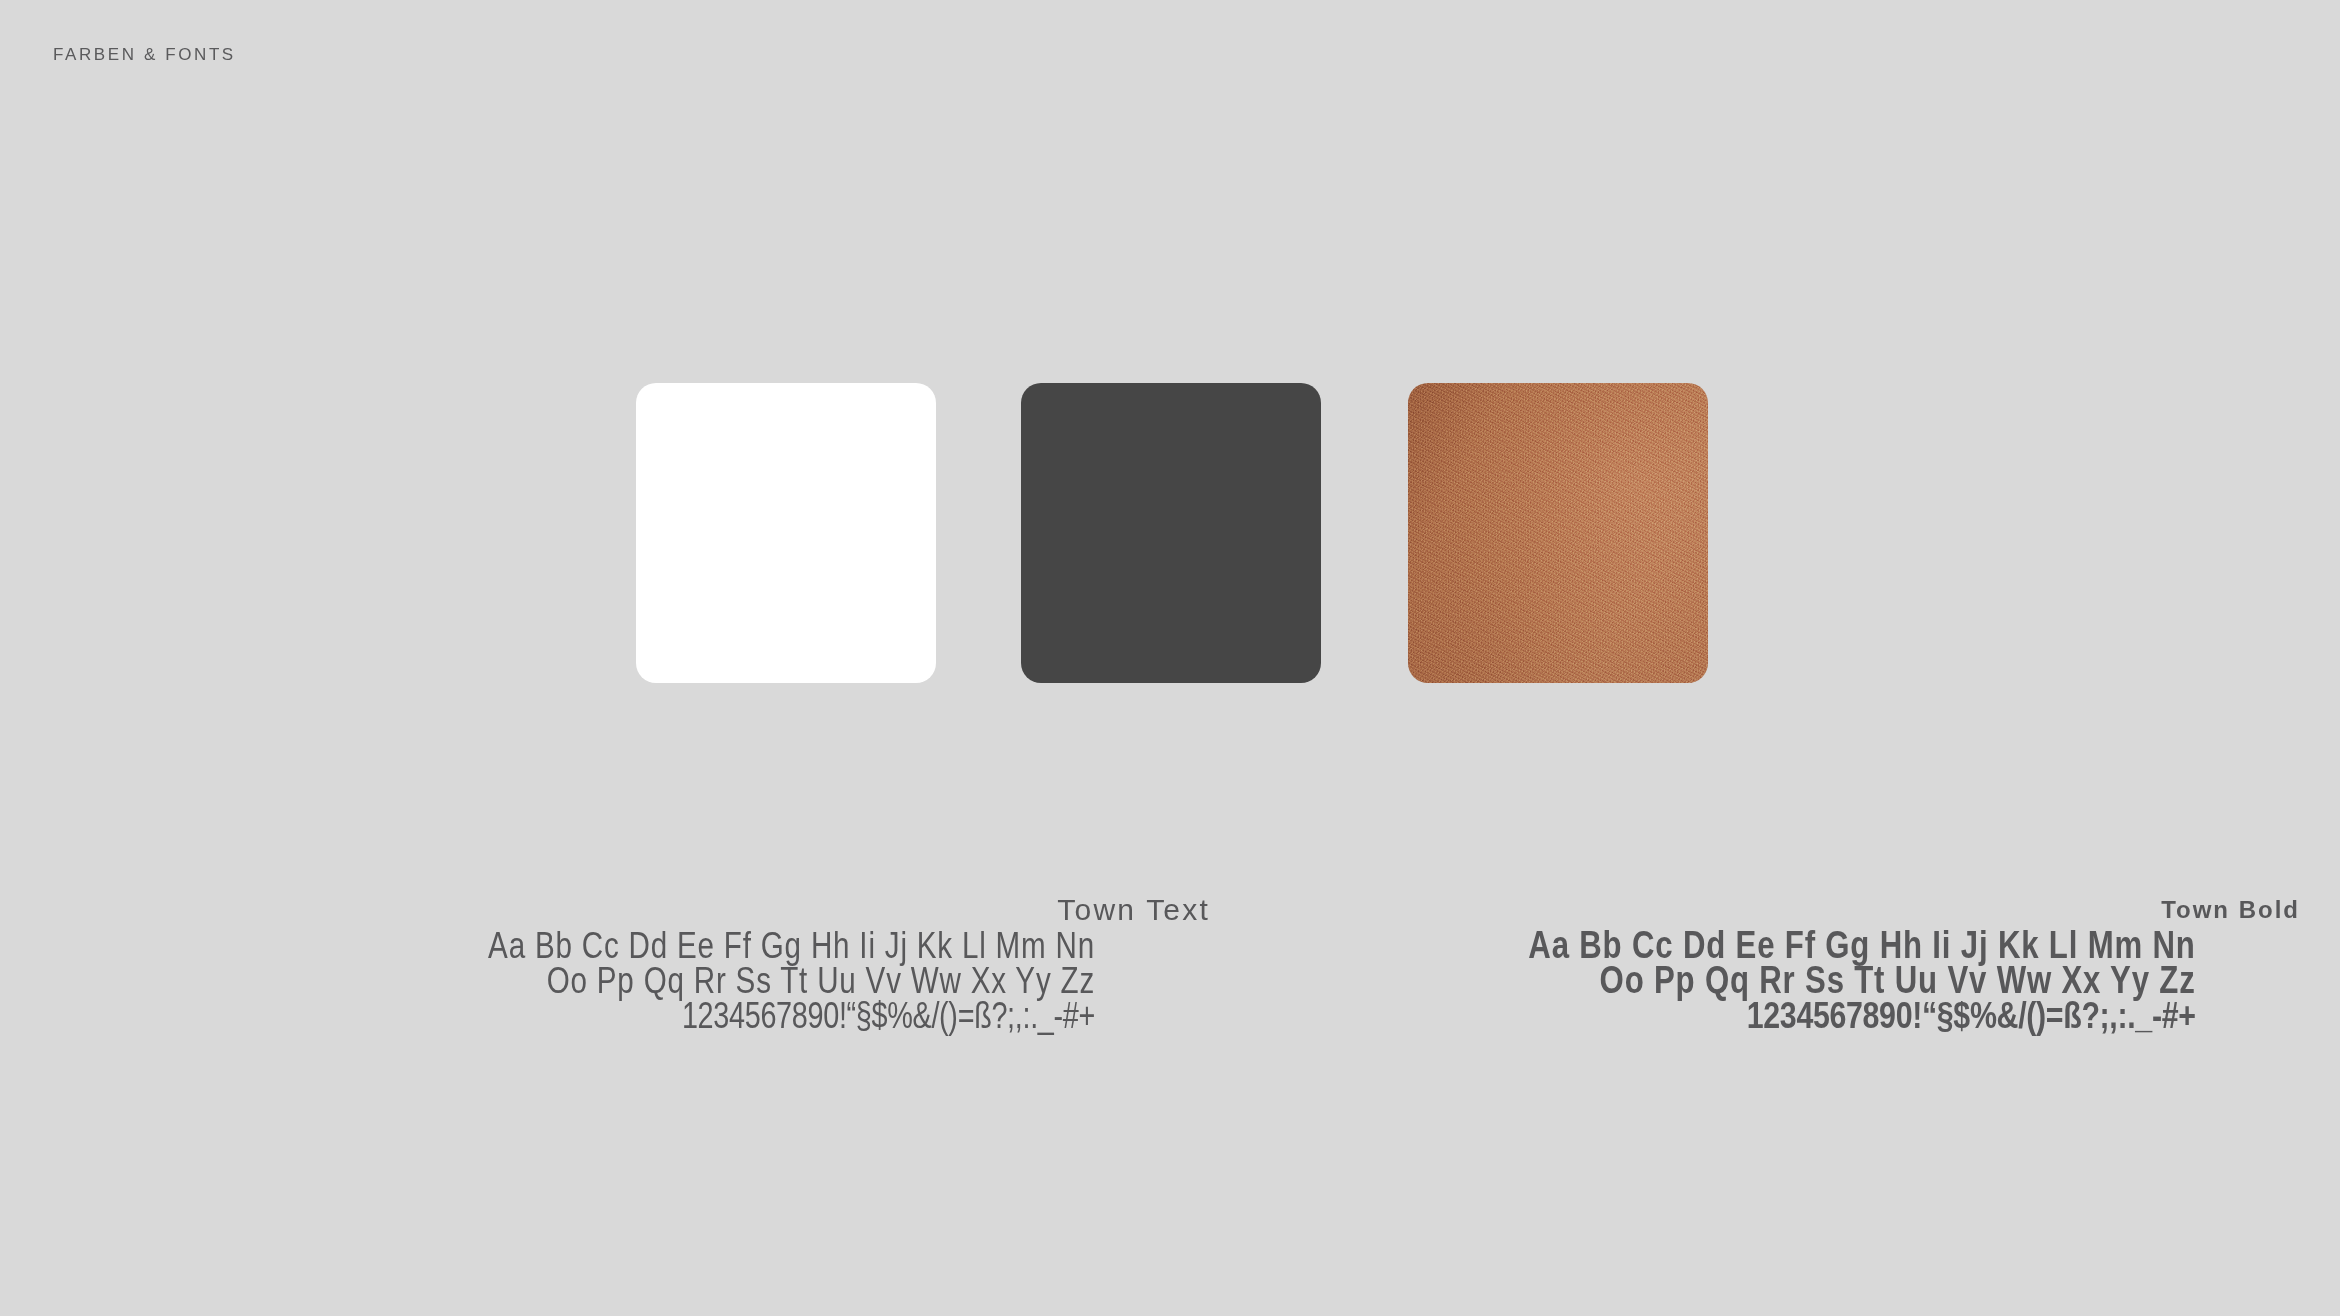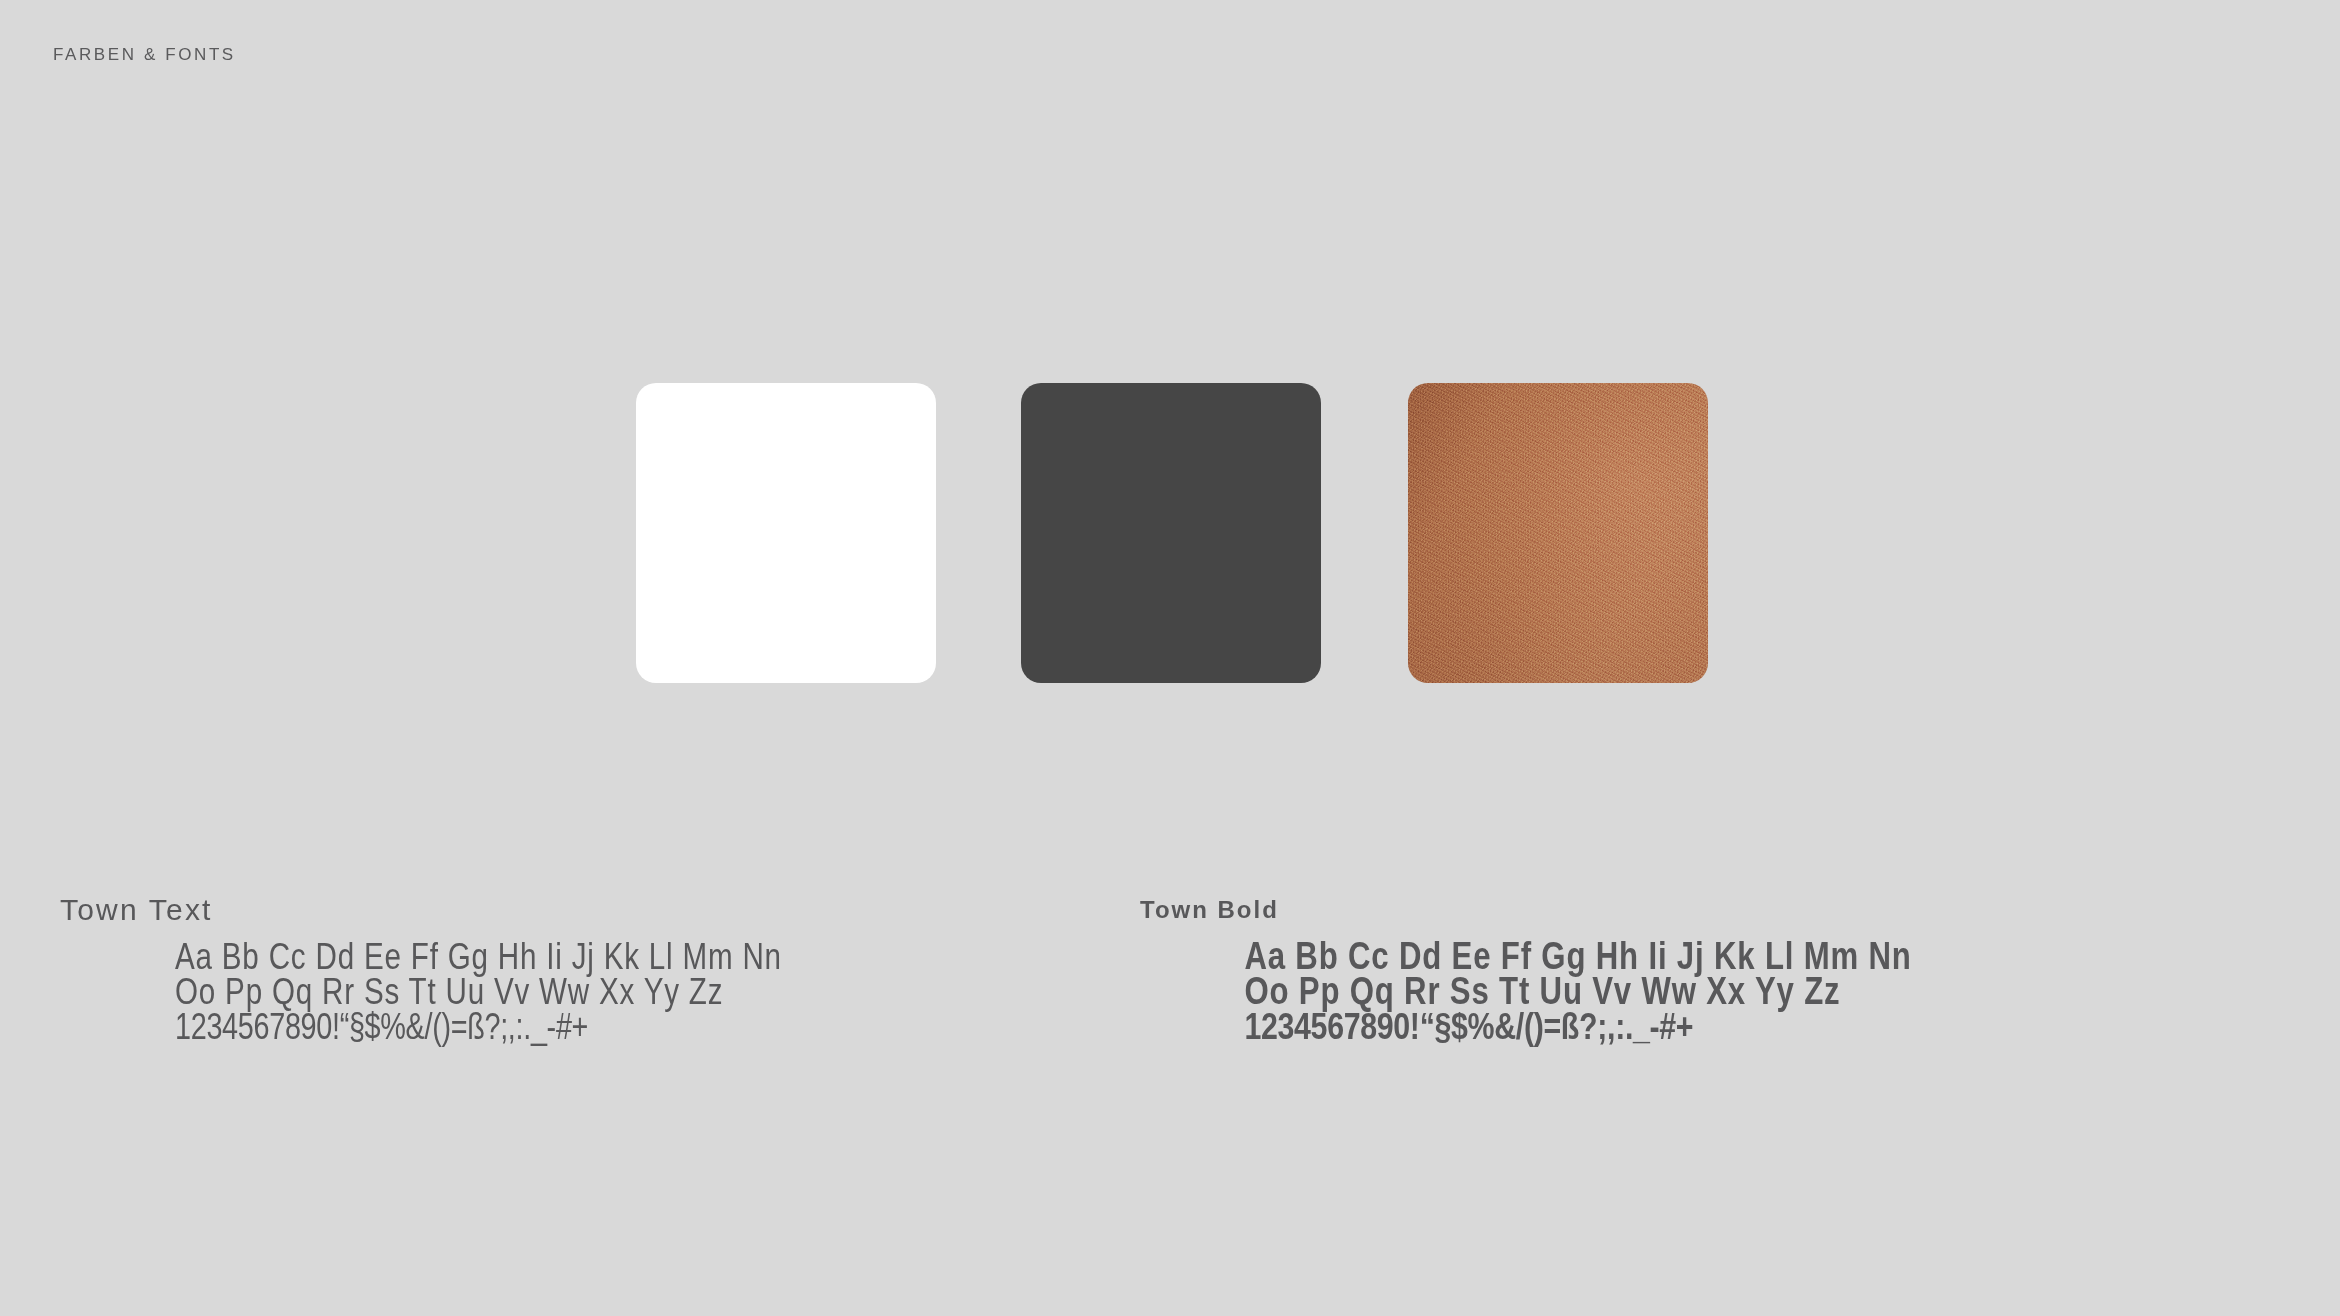--- a/index.html
+++ b/index.html
@@ -114,41 +114,41 @@
   .type-row {
     position: absolute;
     left: 0;
     top: 893px;
     width: 2340px;
     height: 220px;
   }
   .type-block {
     position: absolute;
     top: 0;
-    text-align: left;
+    text-align: right;
     color: #58585a;
   }
   .type-block-regular {
     left: 60px;
     width: 1150px;
   }
   .type-block-bold {
     left: 1140px;
     width: 1160px;
   }
 
   .type-title {
     font-size: 30px;
     line-height: 34px;
     letter-spacing: 2.2px;
     font-weight: 400;
     white-space: nowrap;
   }
   .type-lines {
-    margin-top: 12px;
+    margin-top: 1px;
   }
   .type-line {
     font-size: 37px;
     line-height: 35px;
     font-weight: 400;
     white-space: nowrap;
     transform: scaleX(0.80);
   }
   .type-line-1 { letter-spacing: 1.0px; }
   .type-line-2 { letter-spacing: 1.0px; }

